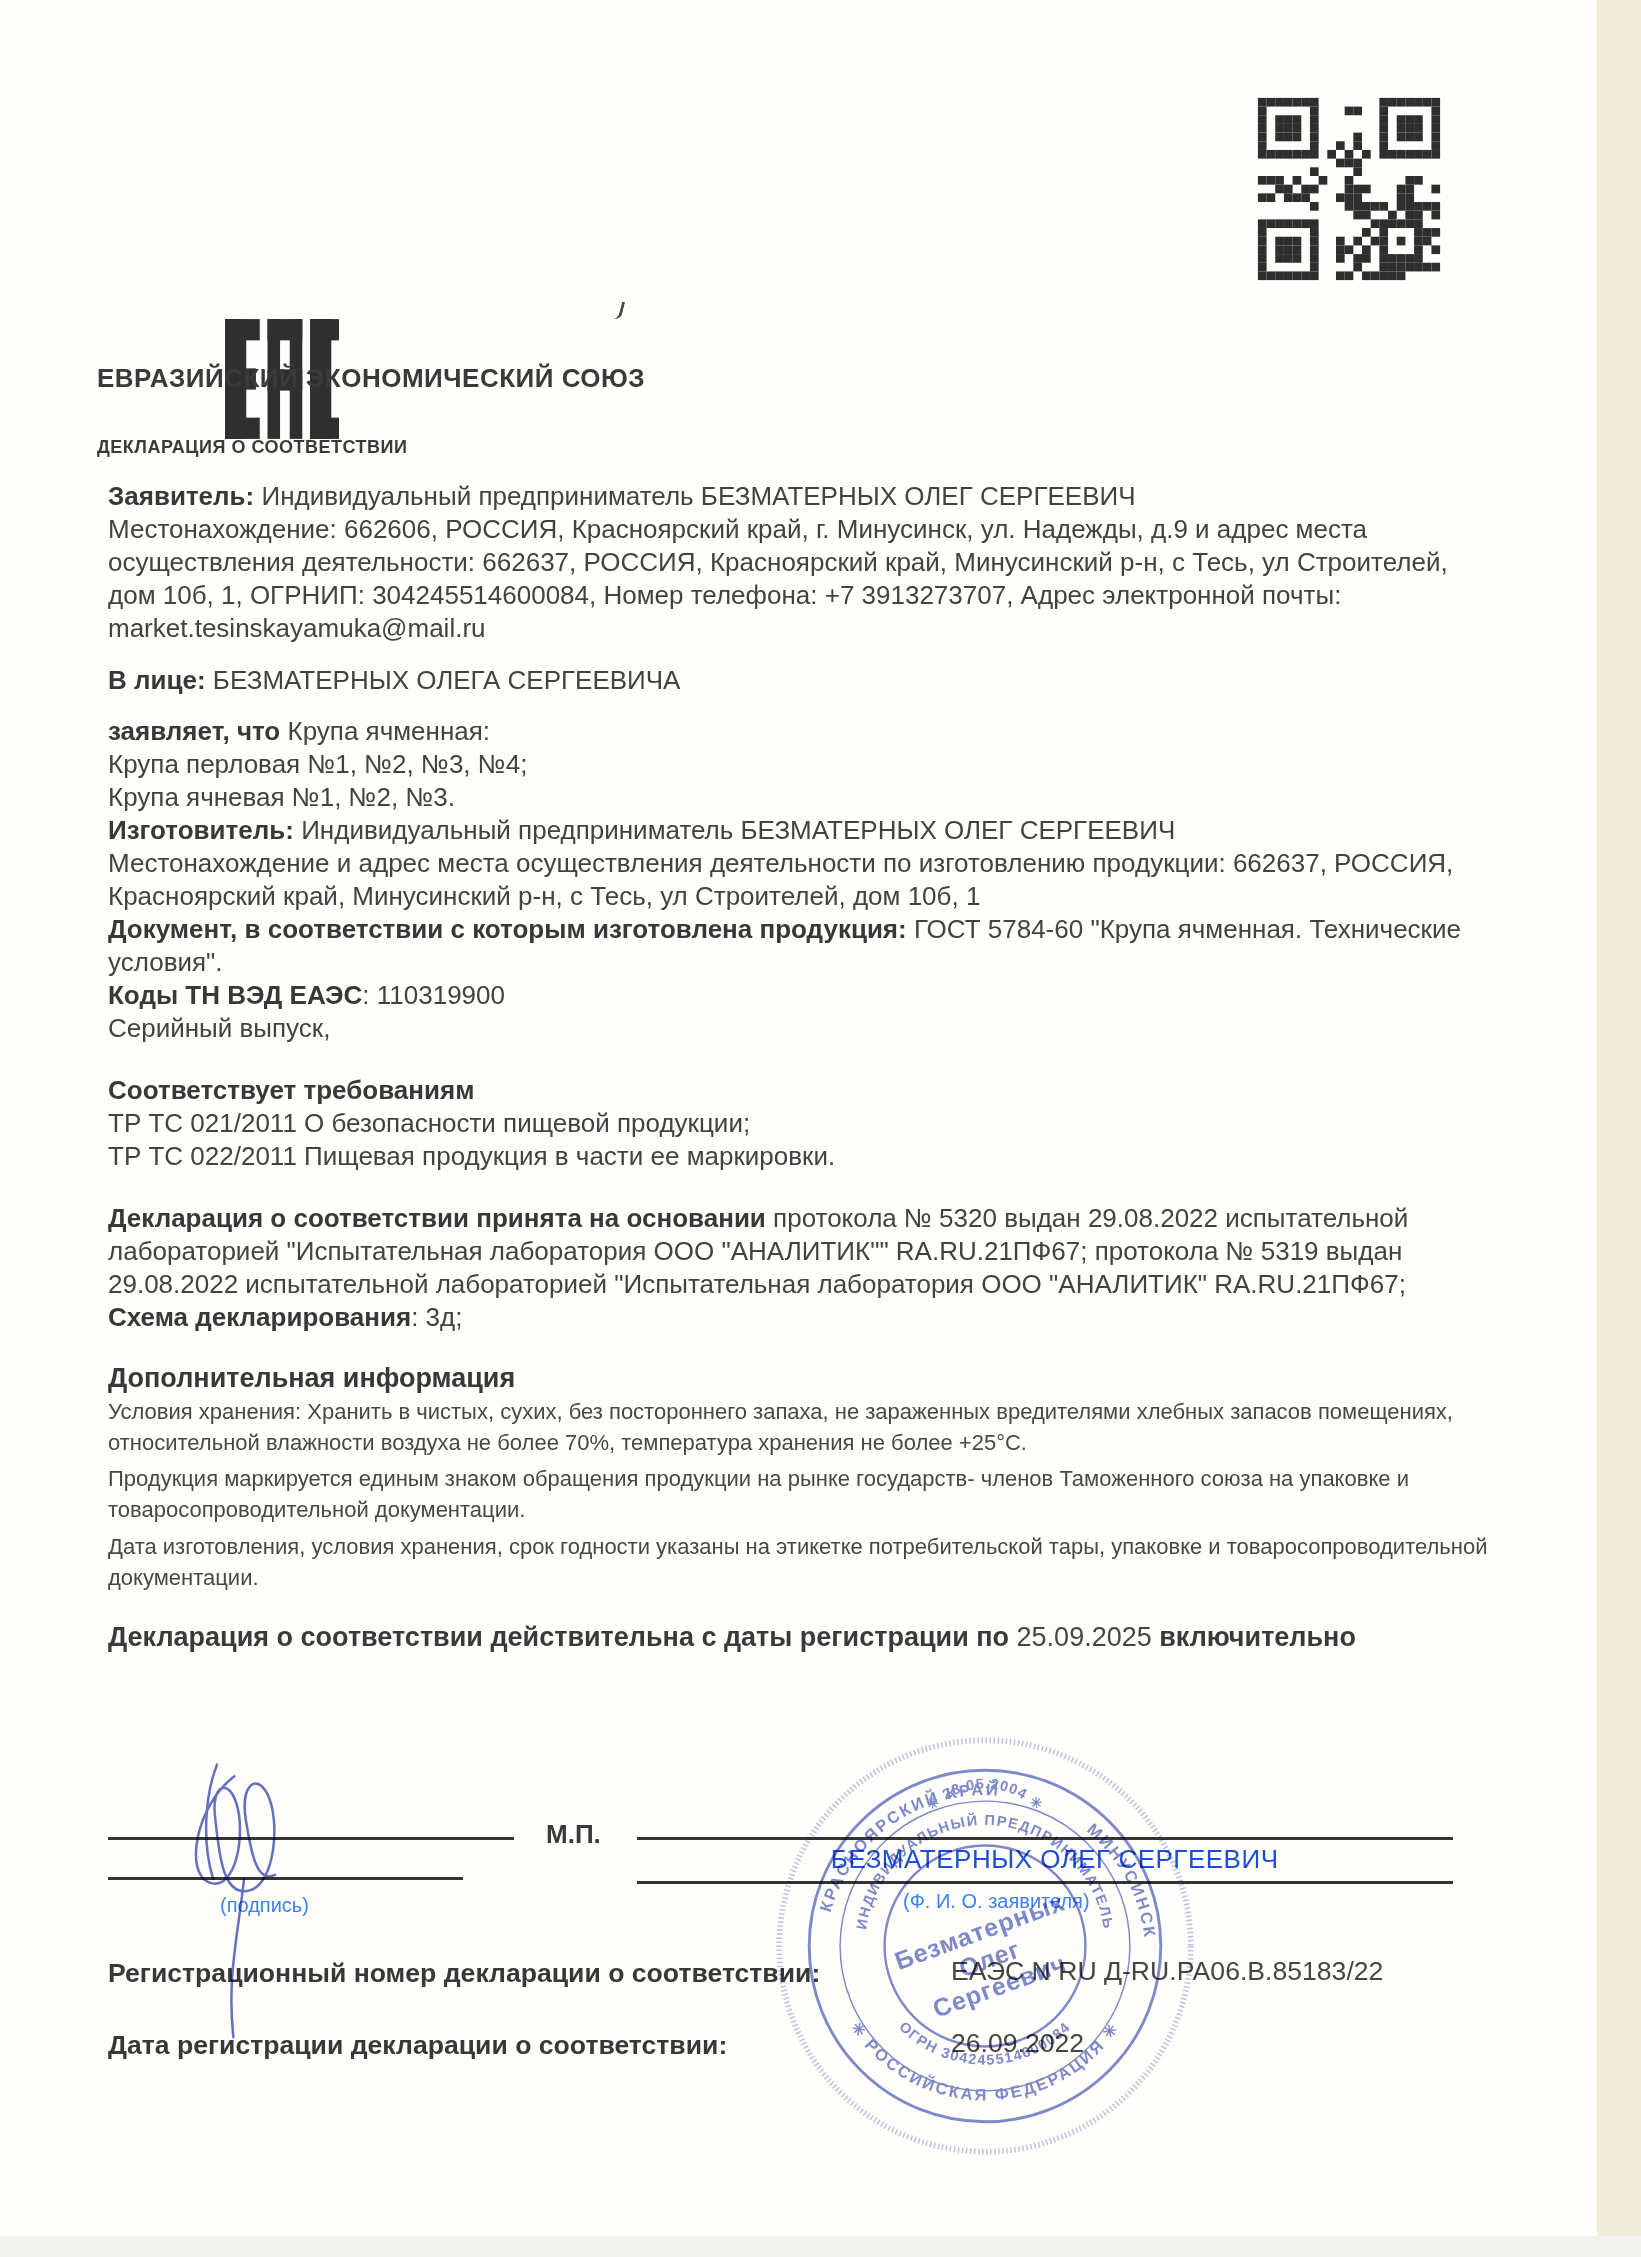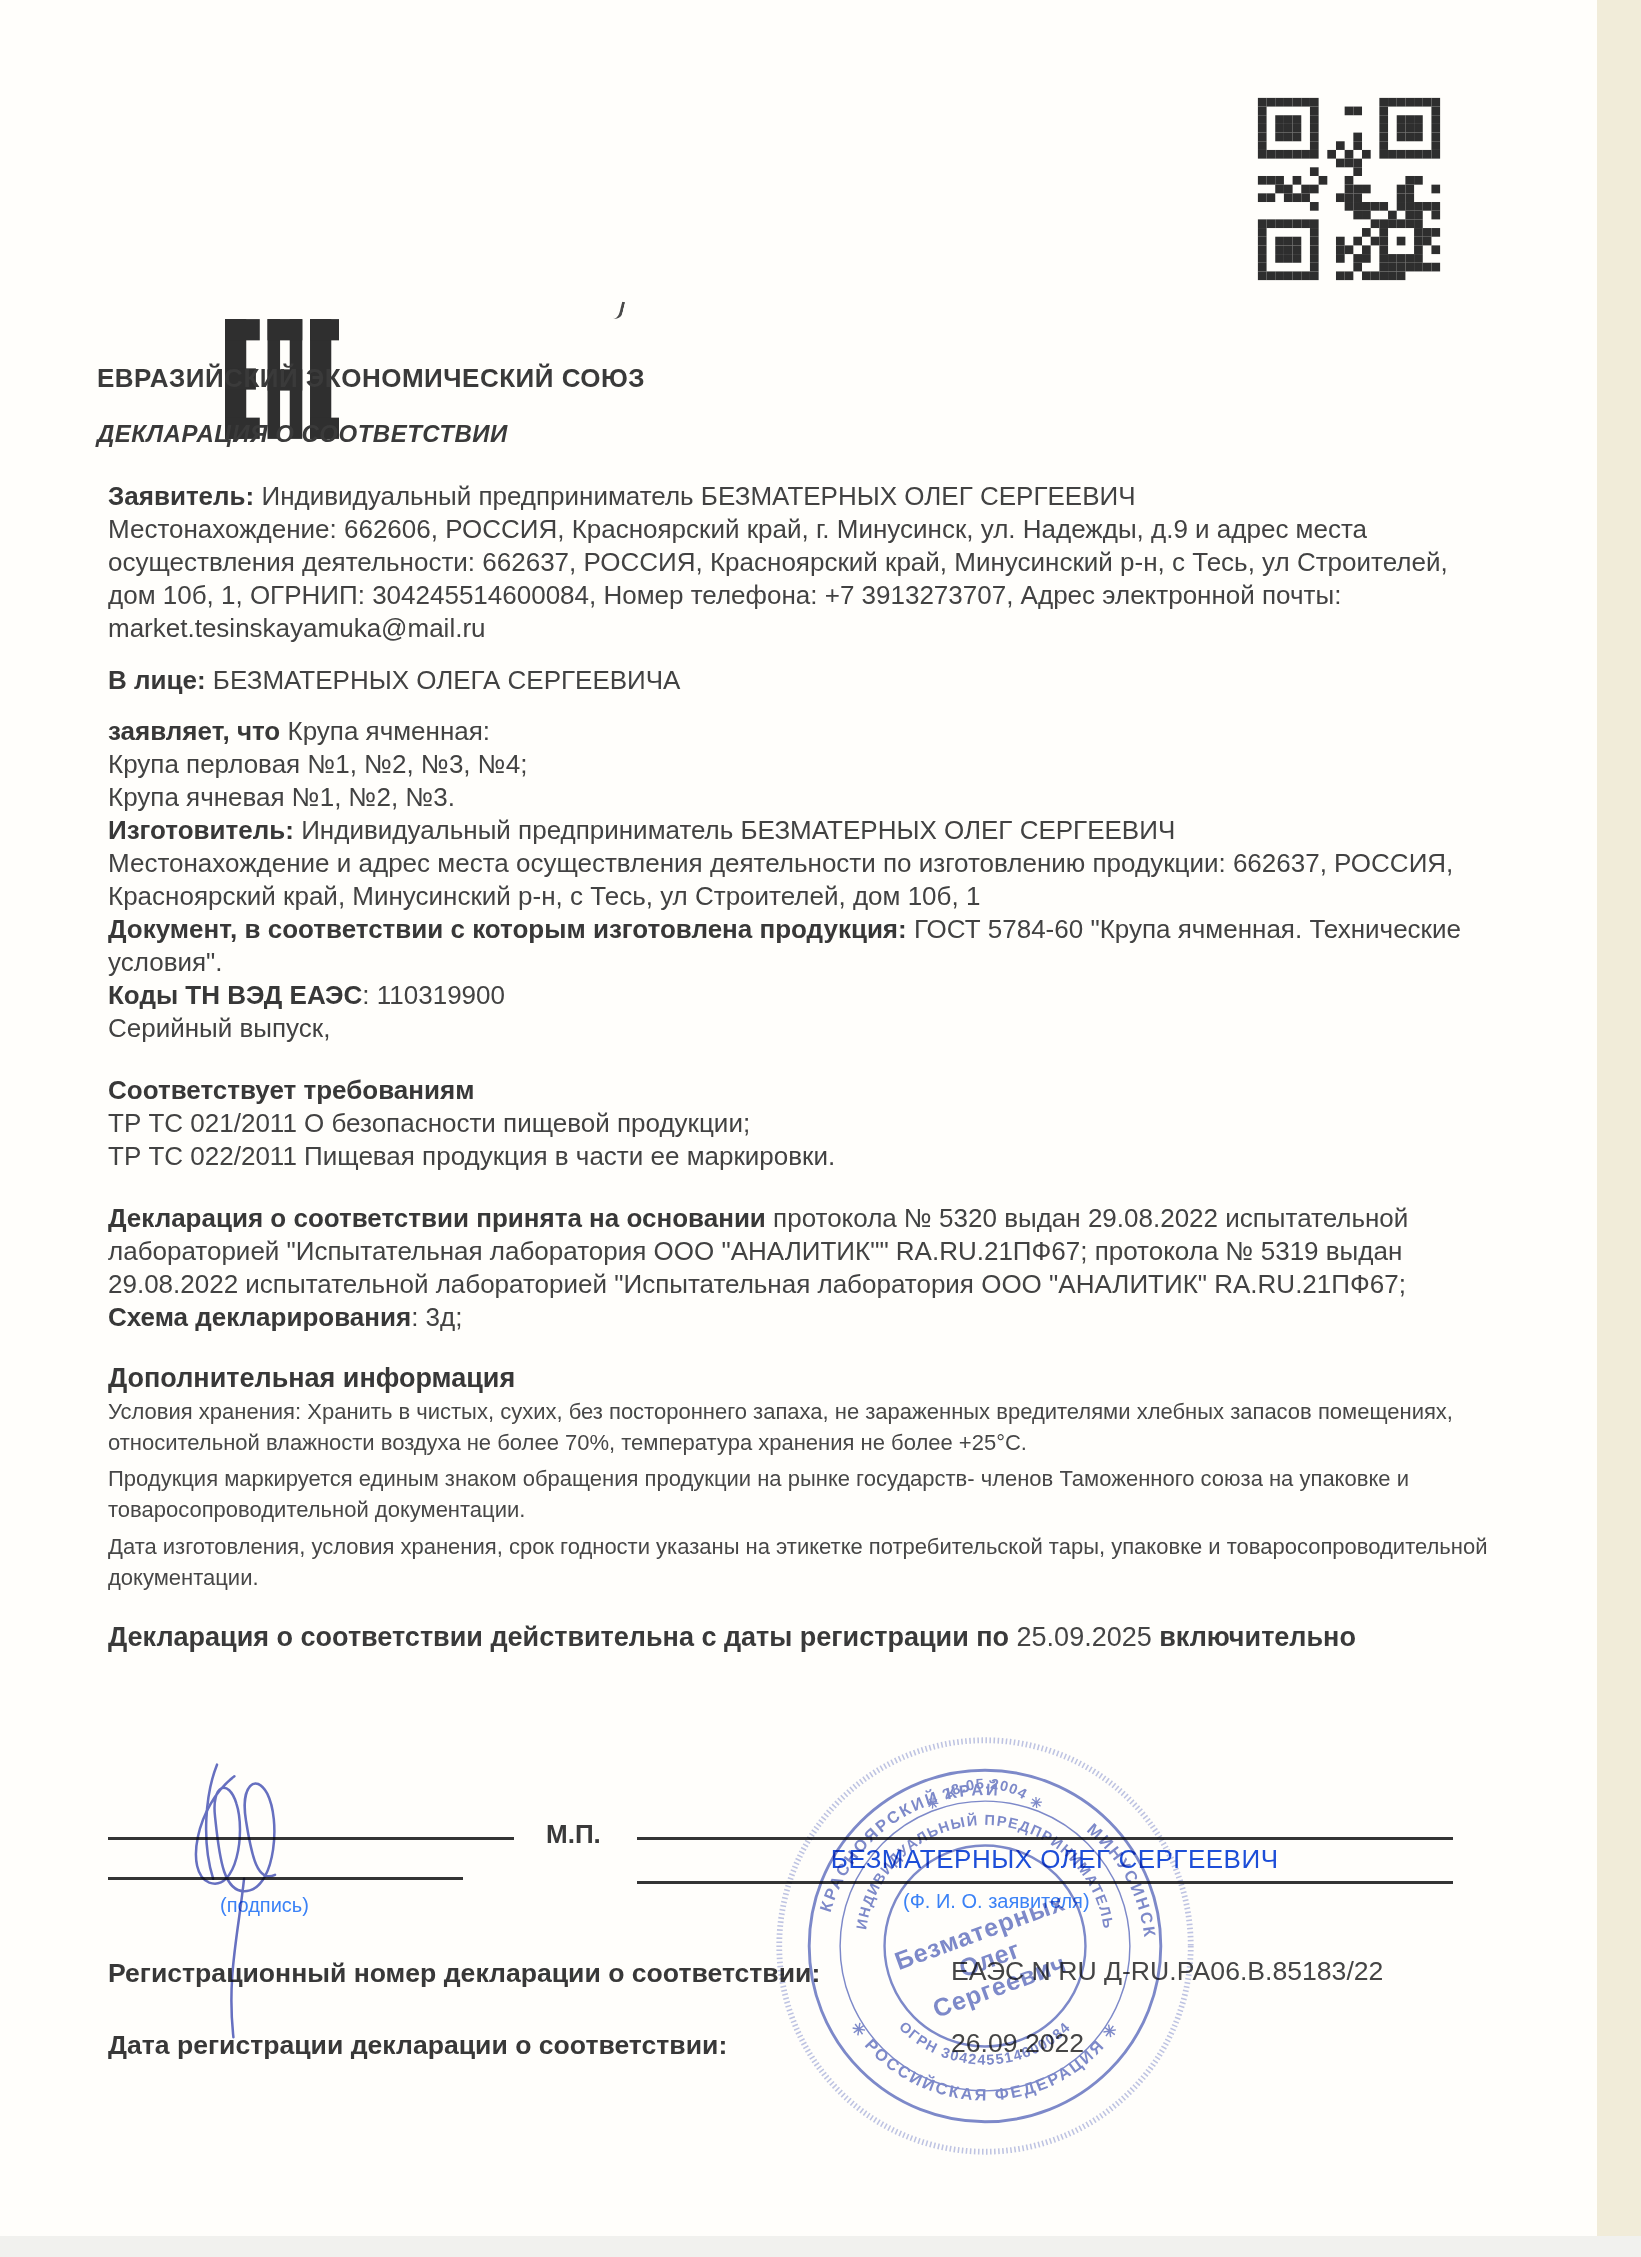--- a/index.html
+++ b/index.html
@@ -7,21 +7,21 @@
     width:1641px;height:2257px;position:relative;overflow:hidden;
     background:#ffffff;font-family:"Liberation Sans",sans-serif;
   }
   .page{position:absolute;left:0;top:0;width:1597px;height:2236px;background:#fffefb;}
   .edge-right{position:absolute;left:1597px;top:0;width:44px;height:2236px;background:#f1ecd9;}
   .edge-bottom{position:absolute;left:0;top:2236px;width:1641px;height:21px;background:#f1f1ee;}
 
   
   .titles{position:absolute;left:97px;top:363px;width:1487px;text-align:left;}
   .titles .t1{font-size:26px;font-weight:bold;color:#3a3a3a;letter-spacing:0.5px;}
-  .titles .t2{font-size:24px;font-weight:bold;color:#3a3a3a;margin-top:26px;letter-spacing:0.5px;font-style:italic;}
+  .titles .t2{font-size:18px;font-weight:bold;color:#3a3a3a;margin-top:43px;letter-spacing:0.5px;}
 
   .eac{position:absolute;left:225px;top:319px;}
   .qr{position:absolute;left:1255px;top:95px;}
   .artifact{position:absolute;left:615px;top:301px;width:4.8px;height:19.3px;
     border-right:3.9px solid #4a4a4a;border-radius:0 0 9.7px 0;transform:rotate(14deg);}
 
   
   .content{position:absolute;left:108px;top:480px;width:1386px;color:#424242;
     font-size:26px;line-height:33px;}
   .content .b{font-weight:bold;color:#383838;}

